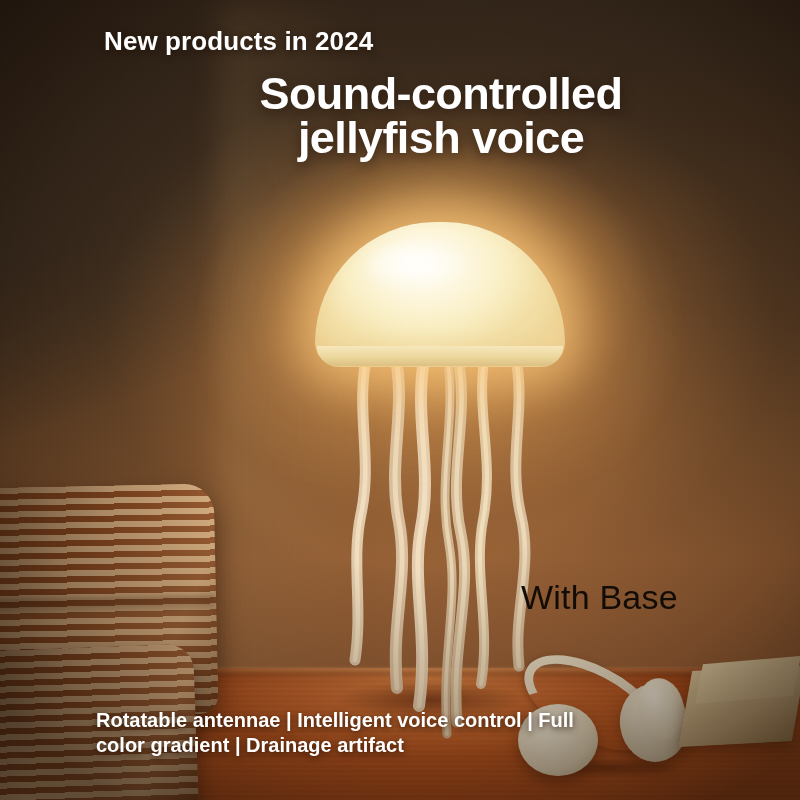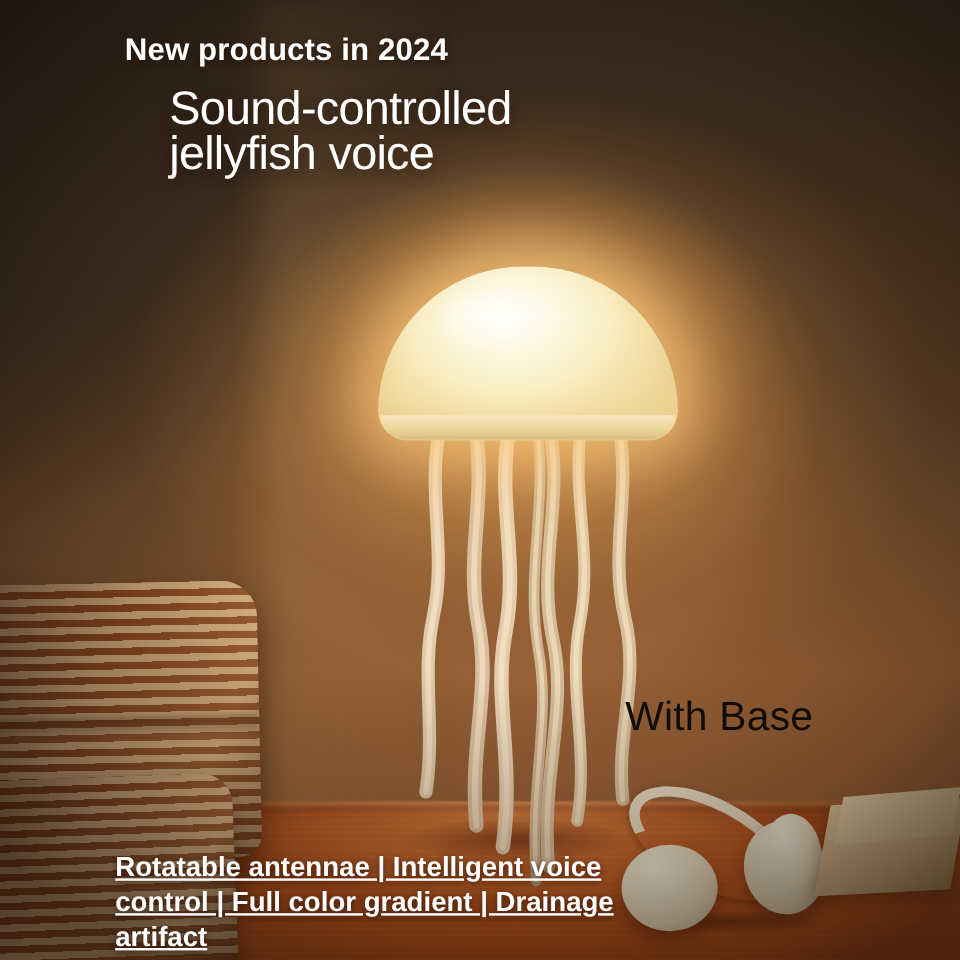--- a/index.html
+++ b/index.html
@@ -173,34 +173,34 @@
   }
 
   
   .eyebrow{
     position:absolute;left:104px;top:26px;
     font-size:26px;font-weight:bold;color:#ffffff;letter-spacing:.1px;
     text-shadow:0 2px 7px rgba(30,14,2,.65);
   }
   .headline{
     position:absolute;left:141px;top:72px;width:600px;
-    font-size:39px;line-height:.98;font-weight:normal;color:#ffffff;
+    font-size:45px;line-height:.98;font-weight:bold;color:#ffffff;
     letter-spacing:-.6px;
     text-shadow:0 3px 12px rgba(30,14,2,.55);
+    text-align:center;
   }
   .headline .l2{ display:block; }
   .withbase{
     position:absolute;left:521px;top:578px;
     font-size:34px;font-weight:normal;color:#120c06;letter-spacing:.2px;
   }
   .features{
     position:absolute;left:96px;top:708px;width:480px;
-    font-size:23px;line-height:1.26;font-weight:bold;color:#ffffff;
+    font-size:20px;line-height:1.26;font-weight:bold;color:#ffffff;
     text-shadow:0 2px 6px rgba(40,16,2,.8);
-    text-decoration:underline;
   }
 </style>
 </head>
 <body>
 
 <div id="poster">
 
   <div class="wall">
     <div class="wall-corner"></div>
   </div>

